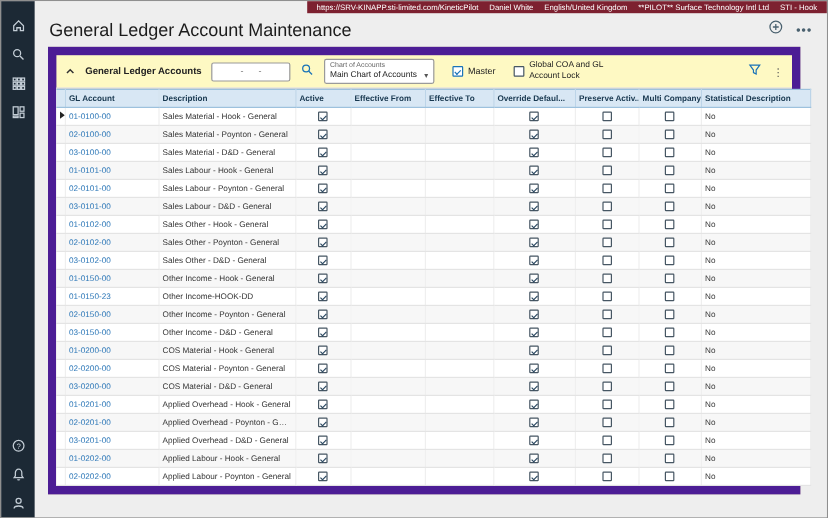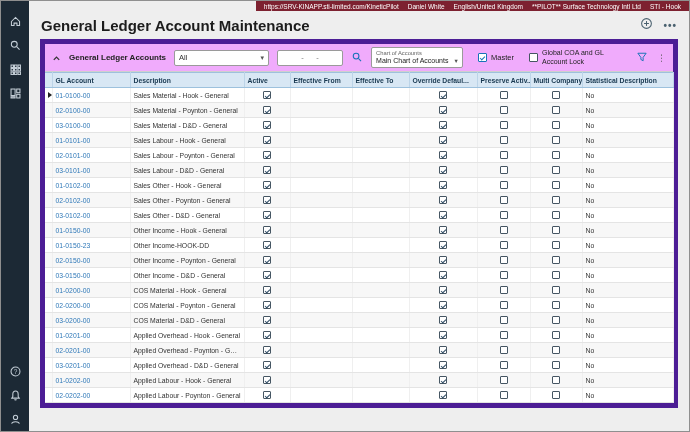--- a/index.html
+++ b/index.html
@@ -24,27 +24,27 @@
   .side-icon { width:28px; height:24px; display:flex; align-items:center; justify-content:center; }
   .side-icon svg { stroke:#c3cdd6; fill:none; stroke-width:1.3; }
   .side-spacer { flex:1; }
 
   
   .content { flex:1; display:flex; flex-direction:column; background:#eeeeee; min-width:0; }
   .env-row { height:10px; display:flex; justify-content:flex-end; flex:0 0 10px; }
   .env-banner { background:#7d2130; color:#ffffff; font-size:6.5px; display:flex; align-items:center; gap:9px; padding:0 8px; white-space:nowrap; }
 
   .heading-row { display:flex; align-items:center; padding:5px 12px 3px 12px; }
-  .page-title { font-size:15px; font-weight:bold; color:#1c1c1c; }
+  .page-title { font-size:15px; font-weight:normal; color:#1c1c1c; }
   .head-icons { margin-left:auto; display:flex; align-items:center; gap:10px; }
   .plus-icon svg { stroke:#4a616f; fill:none; stroke-width:1.3; }
   .overflow-icon { font-size:10px; color:#4a616f; font-weight:bold; letter-spacing:1px; }
 
   
-  .panel { margin:2px 11px 0 11px; border:5px solid #4c1d95; background:#f0abfc; }
+  .panel { margin:2px 22px 0 11px; border:7px solid #4c1d95; background:#fef9c3; }
   .toolbar { height:27px; display:flex; align-items:center; gap:8px; padding:0 7px; }
   .chev-up svg { stroke:#333; fill:none; stroke-width:1.4; }
   .group-label { font-size:8px; font-weight:bold; color:#222; }
   .dropdown { width:95px; height:16px; background:#fff; border:1px solid #9a9a9a; border-radius:2px; font-size:7.5px; color:#333; display:flex; align-items:center; padding:0 4px; }
   .dropdown .chev { margin-left:auto; font-size:7px; color:#555; }
   .range-input { width:66px; height:16px; background:#fff; border:1px solid #9a9a9a; border-radius:2px; font-size:7.5px; color:#777; text-align:center; font-family:"Liberation Sans", sans-serif; }
   .lookup-icon svg { stroke:#1973b8; fill:none; stroke-width:1.4; }
   .coa-box { min-width:92px; height:21px; background:#fff; border:1px solid #9a9a9a; border-radius:2px; padding:1px 4px; display:flex; flex-direction:column; justify-content:center; }
   .coa-label { font-size:5.8px; color:#666; line-height:1.1; }
   .coa-value-row { display:flex; align-items:center; }
@@ -161,24 +161,20 @@
       </div>
 
       <div class="panel">
         <div class="toolbar">
           <span class="chev-up">
             <svg width="9" height="9" viewBox="0 0 10 10">
                 <polyline points="2,6.5 5,3.5 8,6.5"></polyline>
               </svg>
           </span>
           <span class="group-label">General Ledger Accounts</span>
-          <span class="dropdown">
-            <span>All</span>
-            <span class="chev">▾</span>
-          </span>
           <input class="range-input" placeholder="-      -" style="">
           <span class="lookup-icon">
             <svg width="12" height="12" viewBox="0 0 16 16">
                 <circle cx="6.8" cy="6.8" r="3.8"></circle>
                 <line x1="9.8" y1="9.8" x2="13.4" y2="13.4"></line>
               </svg>
           </span>
           <span class="coa-box">
             <span class="coa-label">Chart of Accounts</span>
             <span class="coa-value-row">

